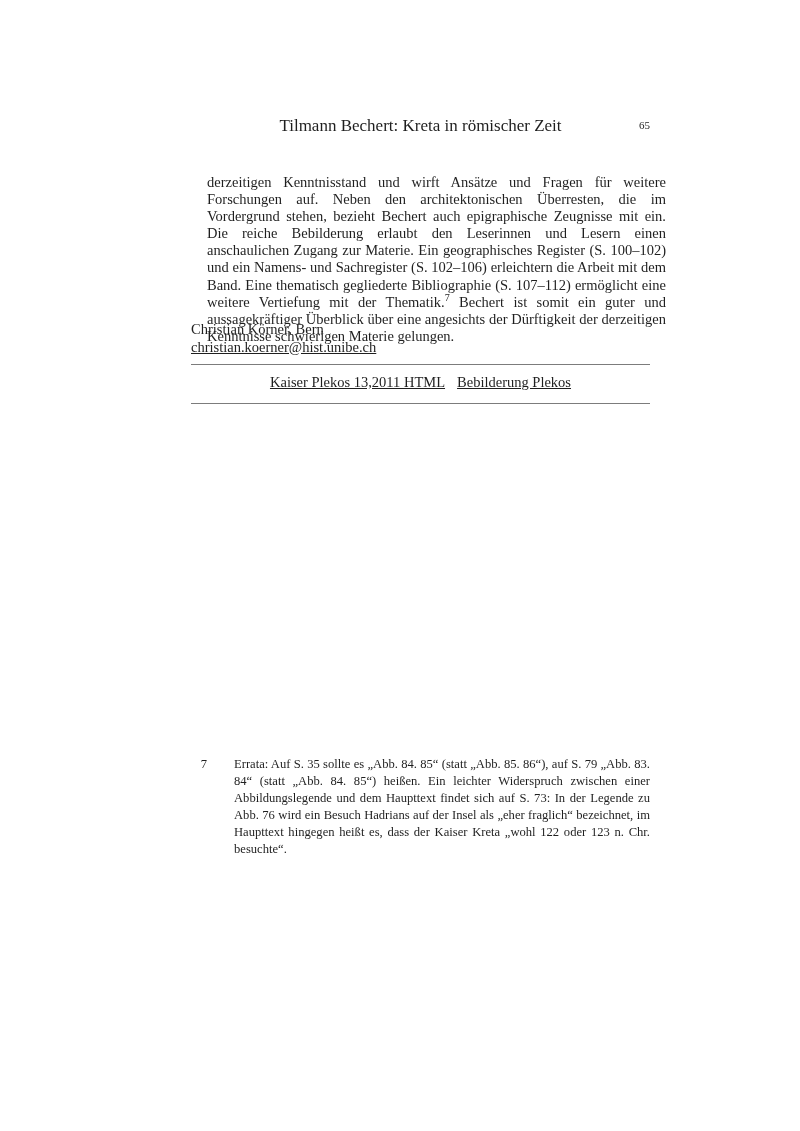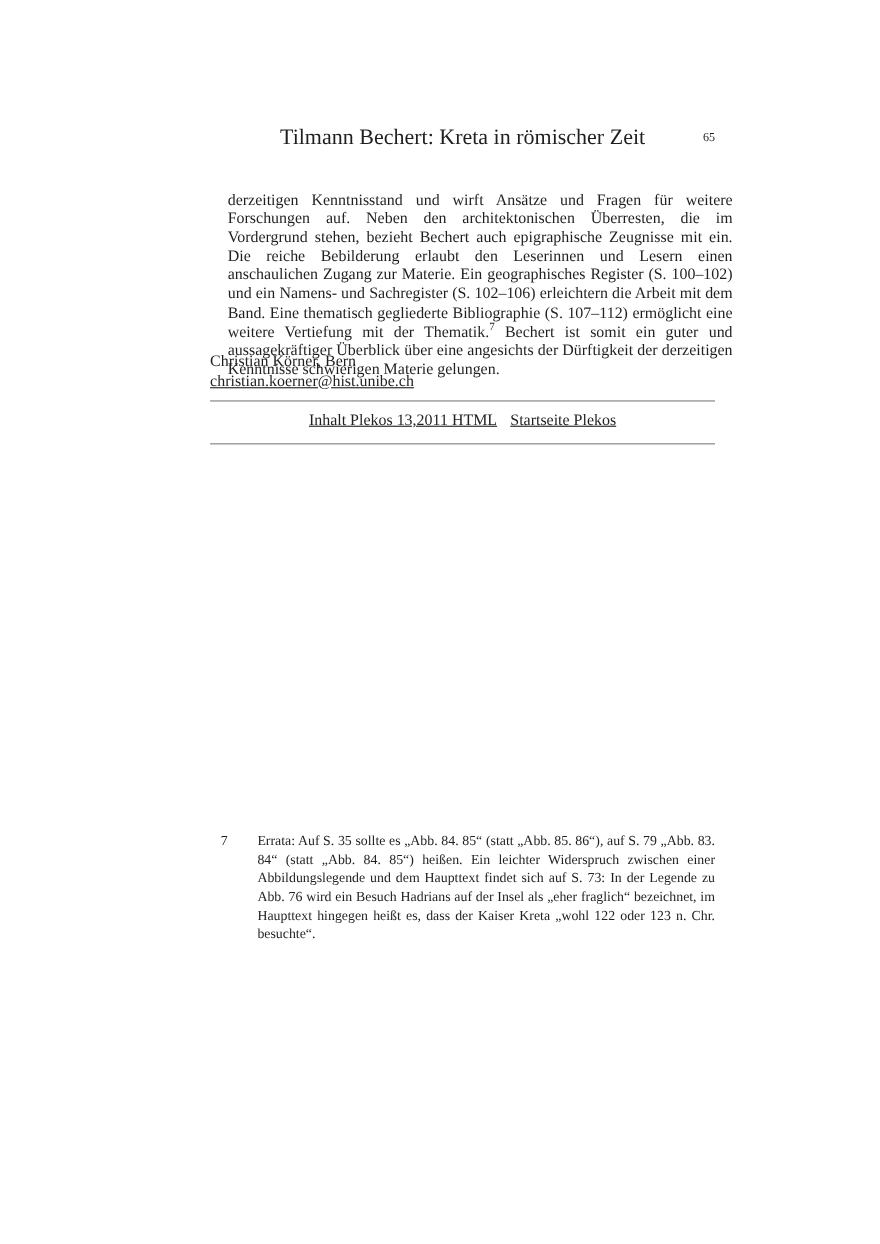--- a/index.html
+++ b/index.html
@@ -6,21 +6,21 @@
   body {
     width:800px; height:1131px;
     background:#ffffff;
     font-family:"Liberation Serif","DejaVu Serif",serif;
     color:#1f1f1f;
   }
   .page { position:relative; width:800px; height:1131px; background:#ffffff; overflow:hidden; }
   .col { position:absolute; left:191px; width:459px; }
 
   .page-header { top:117px; height:20px; }
-  .header-title { text-align:center; font-size:20px; line-height:17px; }
+  .header-title { text-align:center; font-size:17px; line-height:17px; }
   .page-number { position:absolute; right:0; top:0; font-size:11px; line-height:17px; }
 
   .review-paragraph {
     top:158px;
     font-size:14.5px; line-height:17.1px;
     text-align:justify;
     hyphens:auto; -webkit-hyphens:auto;
     margin:16px;
   }
   .fn-ref { font-size:10px; vertical-align:super; line-height:0; }
@@ -55,21 +55,21 @@
   <div class="col signature">
     <div>Christian Körner, Bern</div>
     <div>
       <a class="email-link">christian.koerner@hist.unibe.ch</a>
     </div>
   </div>
 
   <div class="rule rule-top"></div>
 
   <div class="col nav-links">
-    <a>Inhalt Plekos 13,2011 HTML</a><span class="nav-gap"></span><a>Startseite Plekos</a>
+    <a>Kaiser Plekos 13,2011 HTML</a><span class="nav-gap"></span><a>Bebilderung Plekos</a>
   </div>
 
   <div class="rule rule-bottom"></div>
 
   <div class="col footnote">
     <div class="fn-num">7</div>
     <div class="fn-text">Errata: Auf S. 35 sollte es „Abb. 84. 85“ (statt „Abb. 85. 86“), auf S. 79 „Abb. 83. 84“ (statt „Abb. 84. 85“) heißen. Ein leichter Widerspruch zwischen einer Abbildungslegende und dem Haupttext findet sich auf S. 73: In der Legende zu Abb. 76 wird ein Besuch Hadrians auf der Insel als „eher fraglich“ bezeichnet, im Haupttext hingegen heißt es, dass der Kaiser Kreta „wohl 122 oder 123 n. Chr. besuchte“.</div>
   </div>
 
 </div>

